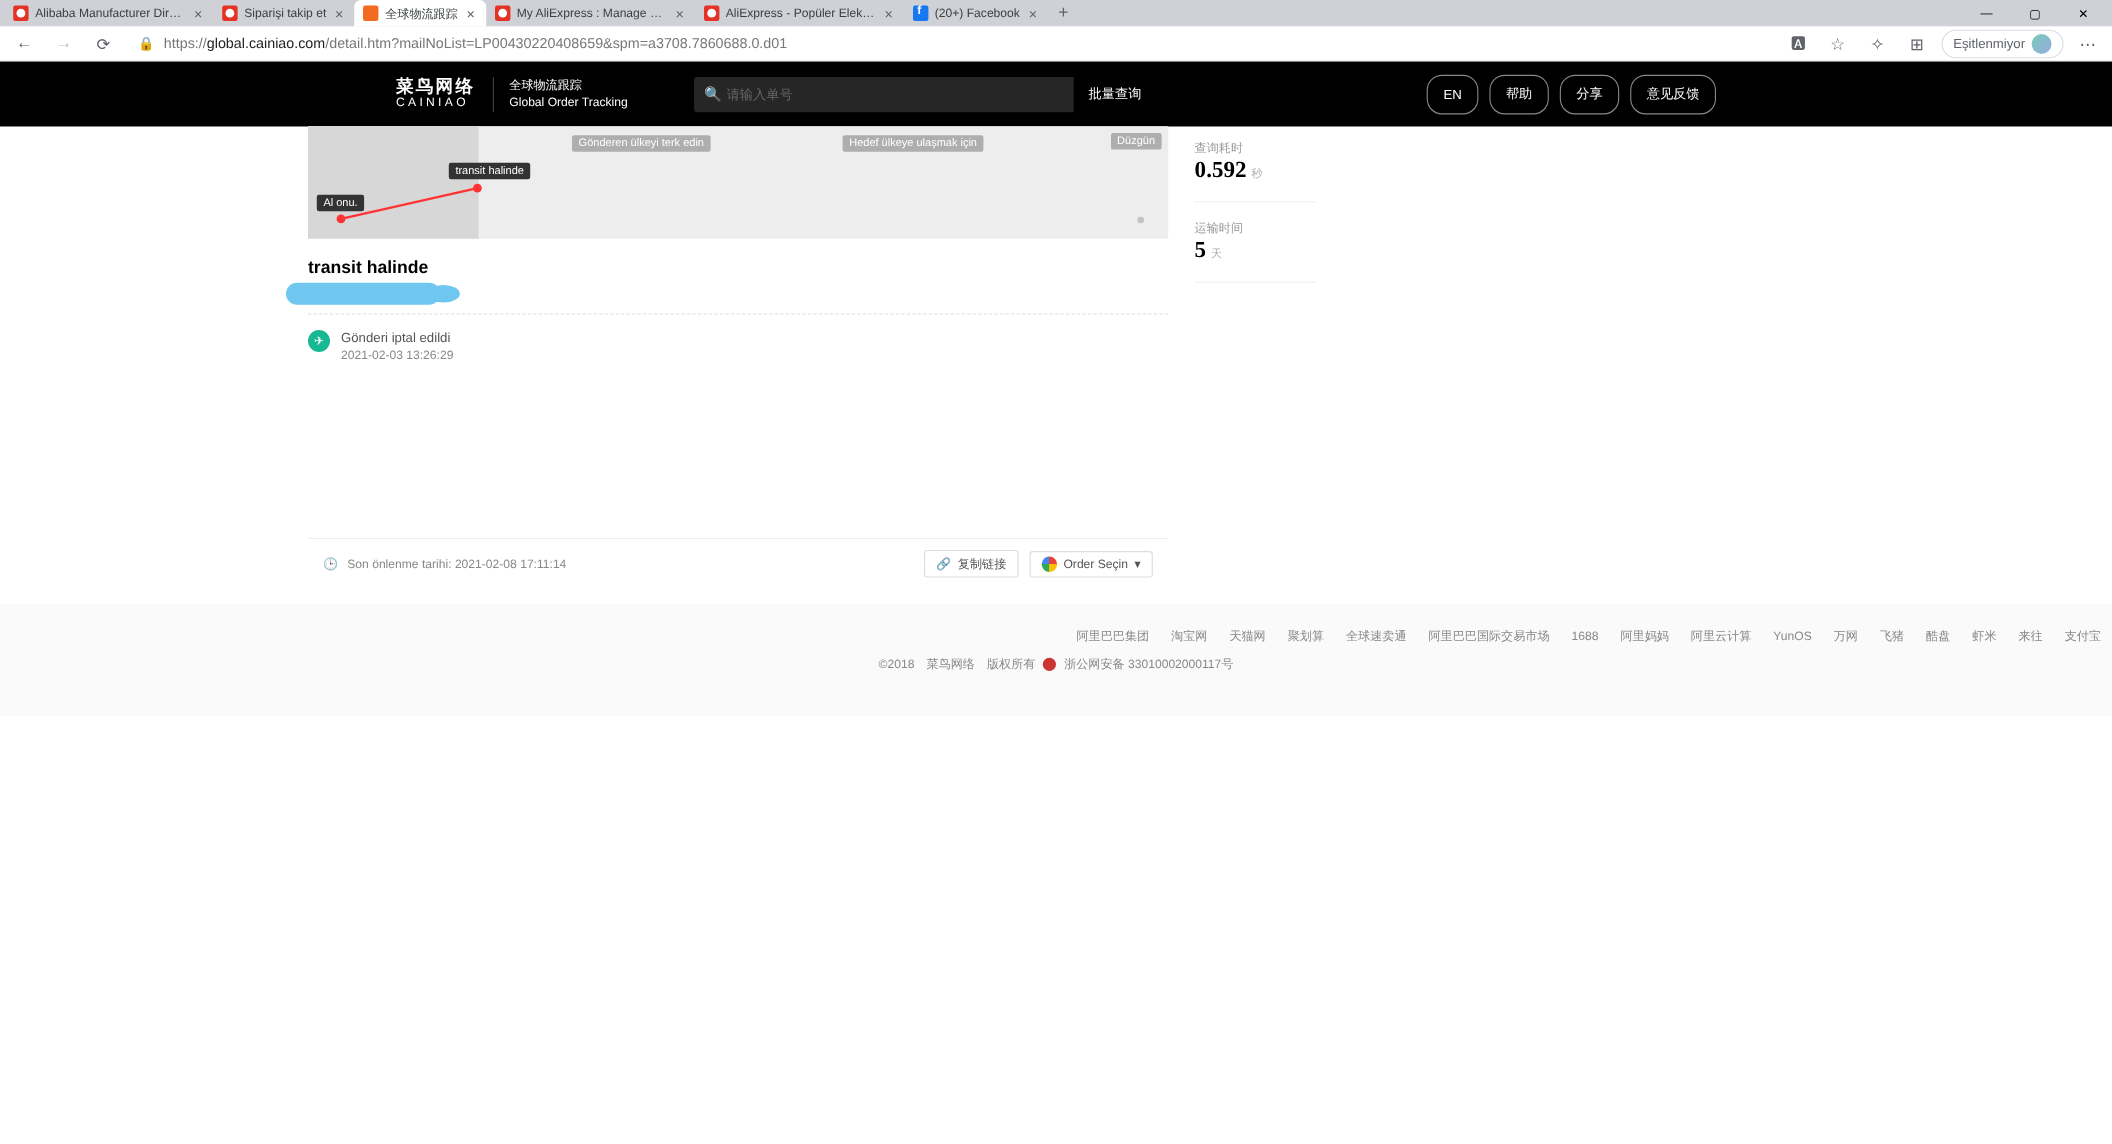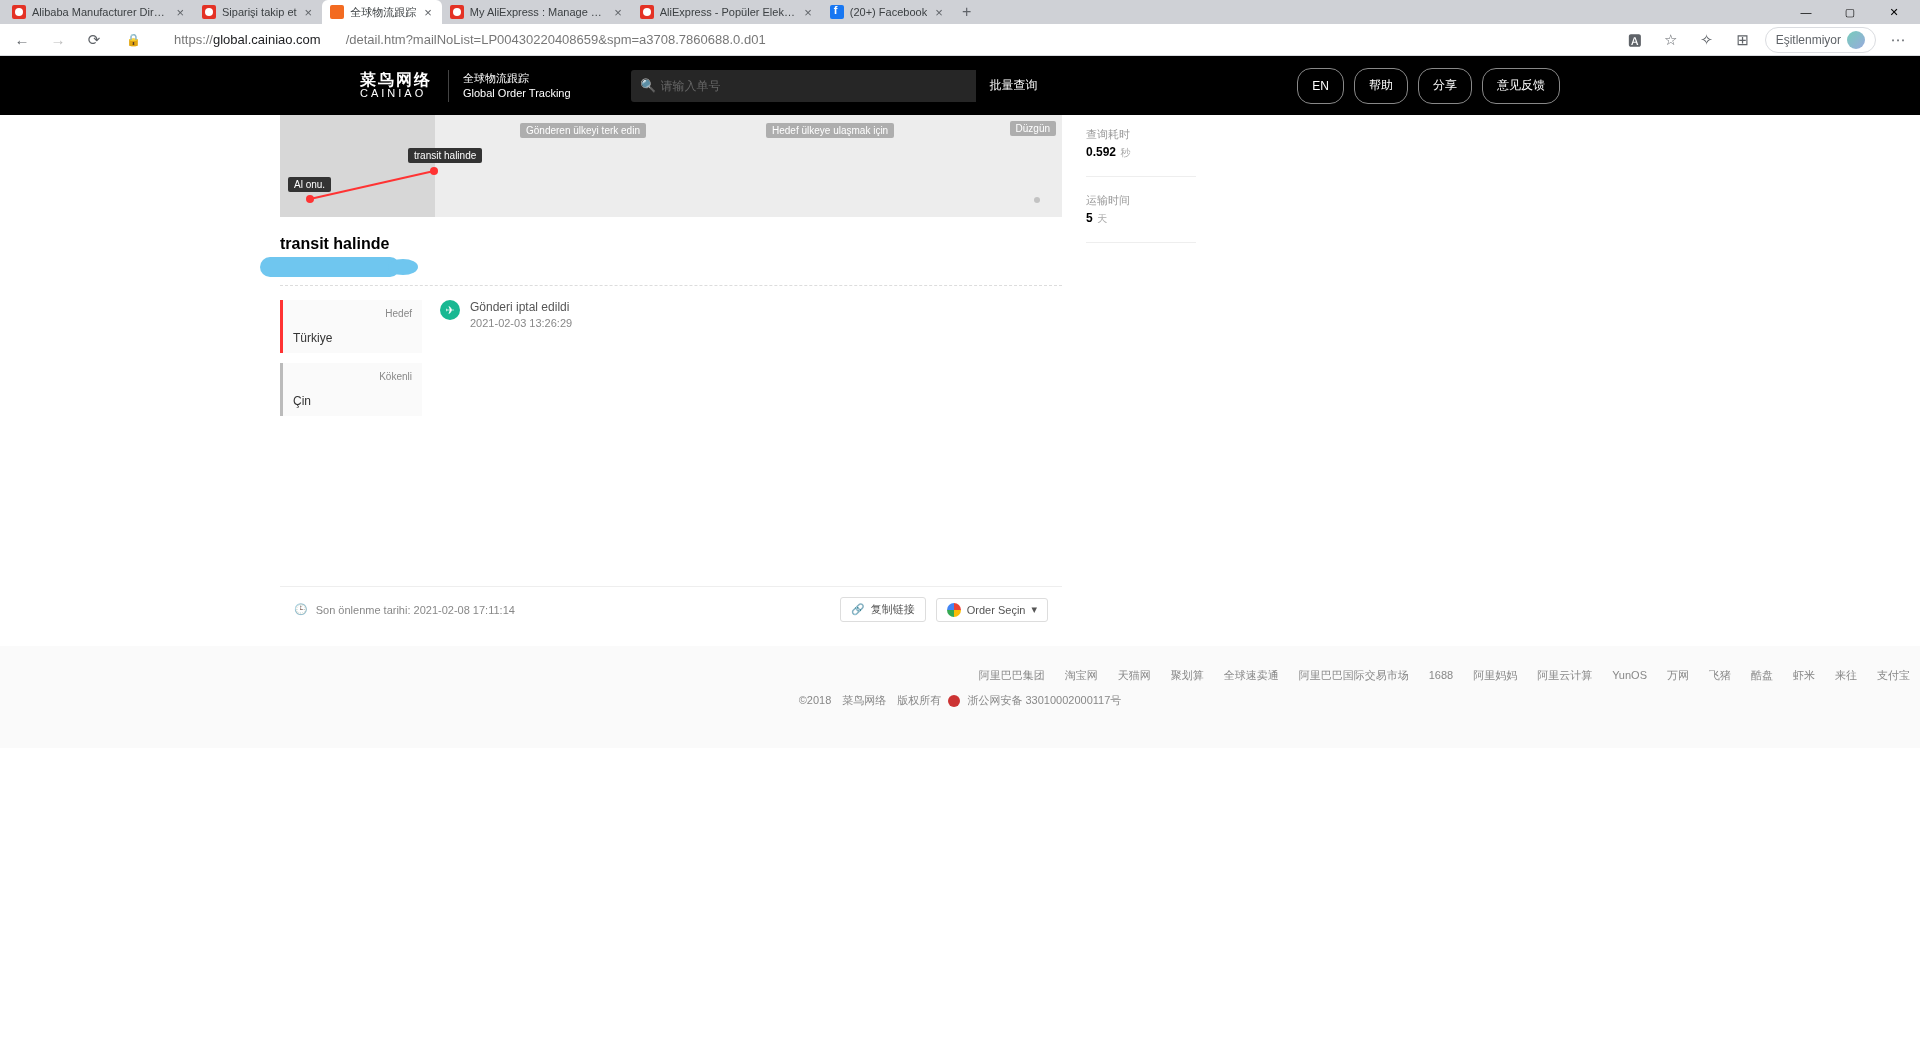--- a/index.html
+++ b/index.html
@@ -21,21 +21,21 @@
     .new-tab { width: 28px; height: 24px; display: flex; align-items: center; justify-content: center; font-size: 16px; color: #5f6368; cursor:pointer;}
     .window-controls { margin-left: auto; display: flex; }
     .wc-btn { width: 44px; height: 24px; display: flex; align-items: center; justify-content: center; font-size: 11px; color: #000; cursor:pointer;}
 
     .addr-bar { height: 32px; display: flex; align-items: center; padding: 0 8px; gap: 8px; background:#fff; border-bottom:1px solid #dadce0;}
     .nav-btn { width: 28px; height: 28px; display: flex; align-items: center; justify-content: center; color: #5f6368; font-size: 15px; cursor:pointer; border-radius:50%;}
     .nav-btn.disabled { color: #bcbcbc; }
     .url-box { flex: 1; height: 26px; display: flex; align-items: center; padding: 0 10px; font-size: 13px; color: #202124; background:#fff; }
     .url-box .lock { color:#5f6368; margin-right:8px; font-size:12px;}
     .url-strong { color:#202124; }
-    .url-grey { color:#777;margin-left:25px; }
+    .url-grey { color:#777; }
     .addr-icon { width: 28px; height: 28px; display: flex; align-items: center; justify-content: center; color:#5f6368; font-size:15px; cursor:pointer;}
     .sync-pill { height: 26px; padding: 0 10px; border: 1px solid #dadce0; border-radius: 13px; display: flex; align-items: center; gap: 6px; font-size: 12px; color:#5f6368; cursor:pointer;}
     .avatar-dot { width: 18px; height:18px; border-radius:50%; background: linear-gradient(135deg,#7cb,#9ad);}
 
     
     .site-header { background:#000; height:59px; display:flex; align-items:center; padding:0; color:#fff;}
     .site-header-inner { width:1200px; margin:0 auto; display:flex; align-items:center;}
     .logo-block { display:flex; flex-direction:column; color:#fff; font-weight:bold; line-height:1; margin-right:16px;}
     .logo-zh { font-size:16px; letter-spacing:2px;}
     .logo-en { font-size:11px; letter-spacing:3px; font-weight:400;}
@@ -81,21 +81,21 @@
     .ev-text { font-size:12px; color:#555;}
     .ev-time { font-size:11px; color:#888; margin-top:3px;}
 
     .bottom-bar { border-top:1px solid #eee; padding:10px 14px; display:flex; align-items:center; font-size:11px; color:#888; margin-top:160px;}
     .clock-icon { margin-right:8px; color:#aaa;}
     .pill-btn { border:1px solid #ddd; border-radius:3px; padding:4px 10px; font-size:11px; color:#555; display:flex; align-items:center; gap:6px; cursor:pointer; background:#fff;}
     .spacer { flex:1;}
     .glogo { width:14px;height:14px;background:conic-gradient(#ea4335 0 25%,#fbbc05 0 50%,#34a853 0 75%,#4285f4 0);border-radius:50%;}
 
     .side-label { font-size:11px; color:#999;}
-    .side-val { font-size:12px; font-weight:bold; margin:6px 0 2px;}
+    .side-val { font-size:21px; font-weight:bold; margin:6px 0 2px;font-family:Liberation Serif, serif;}
     .side-unit { font-size:10px; color:#aaa;}
     .side-sep { border-top:1px solid #eee; margin:16px 0;}
 
     .footer-links { text-align:right; padding:22px 0 10px; font-size:11px; color:#888; background:#fafafa; margin-top:14px;}
     .footer-links span { margin:0 10px; cursor:pointer;}
     .copyright { text-align:center; font-size:11px; color:#888; padding-bottom:40px; background:#fafafa;}
     .copyright .beian-ico{display:inline-block;width:12px;height:12px;background:#c33;border-radius:50%;vertical-align:middle;margin:0 4px;}
   </style>
 </head>
 <body>
@@ -201,30 +201,20 @@
       <div class="pg-dot" style="left:26px; top:80px;"></div>
       <div class="pg-dot" style="left:150px; top:52px;"></div>
       <div class="pg-enddot" style="right:22px; bottom:14px;"></div>
     </div>
 
     <div class="status-title">transit halinde</div>
     <div class="scribble"></div>
     <div class="dash"></div>
 
     <div class="row">
-      <div class="cards">
-        <div class="card">
-          <div class="card-key">Hedef</div>
-          <div class="card-val">Türkiye</div>
-        </div>
-        <div class="card origin">
-          <div class="card-key">Kökenli</div>
-          <div class="card-val">Çin</div>
-        </div>
-      </div>
       <div class="event">
         <div class="ev-icon">✈</div>
         <div>
           <div class="ev-text">Gönderi iptal edildi</div>
           <div class="ev-time">2021-02-03 13:26:29</div>
         </div>
       </div>
     </div>
 
     <div class="bottom-bar">

